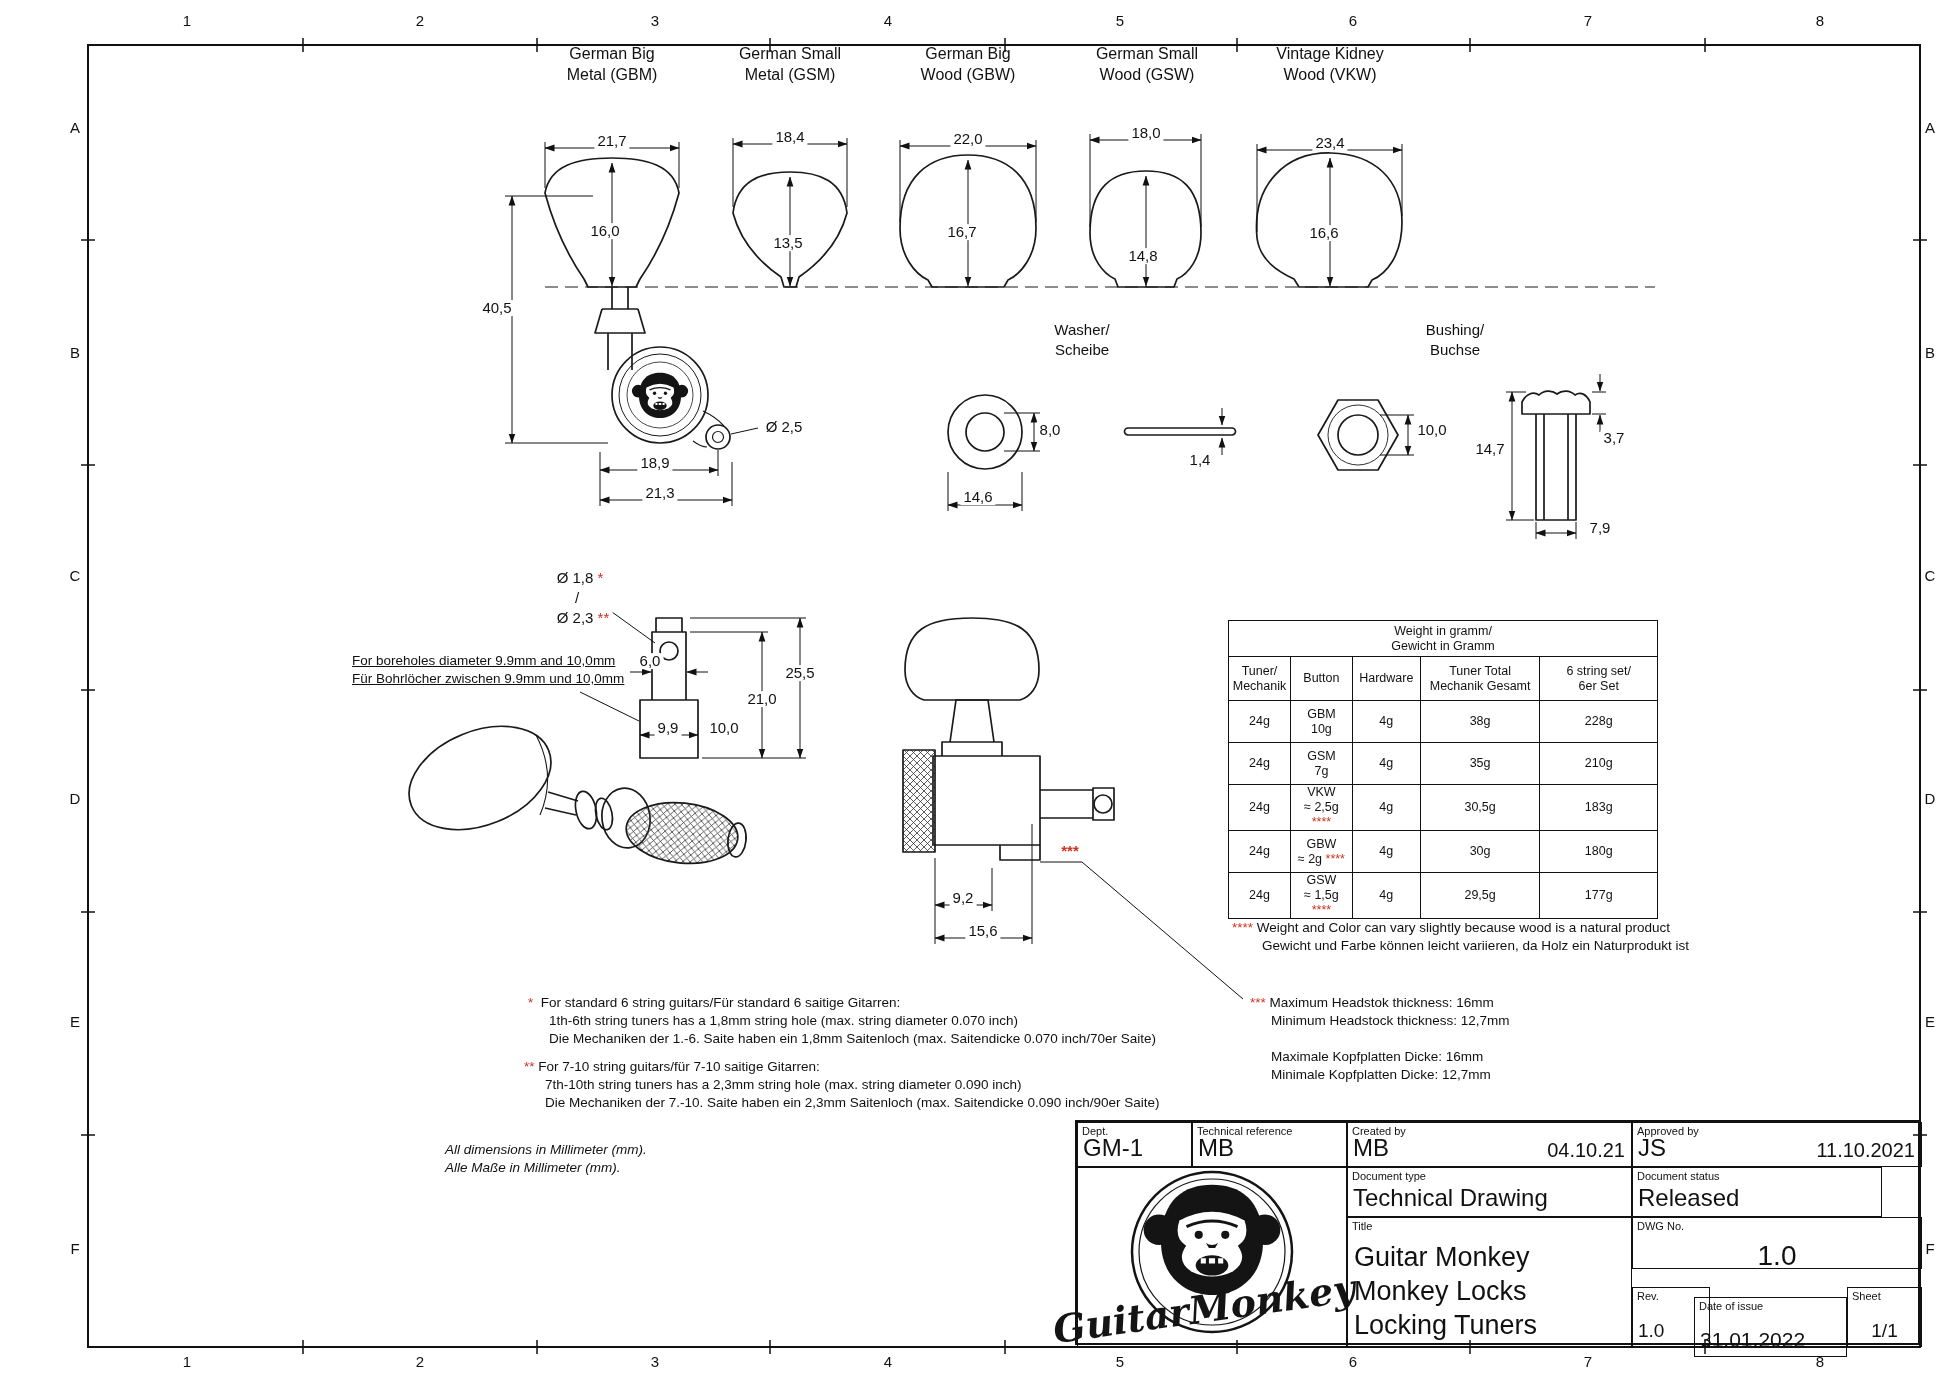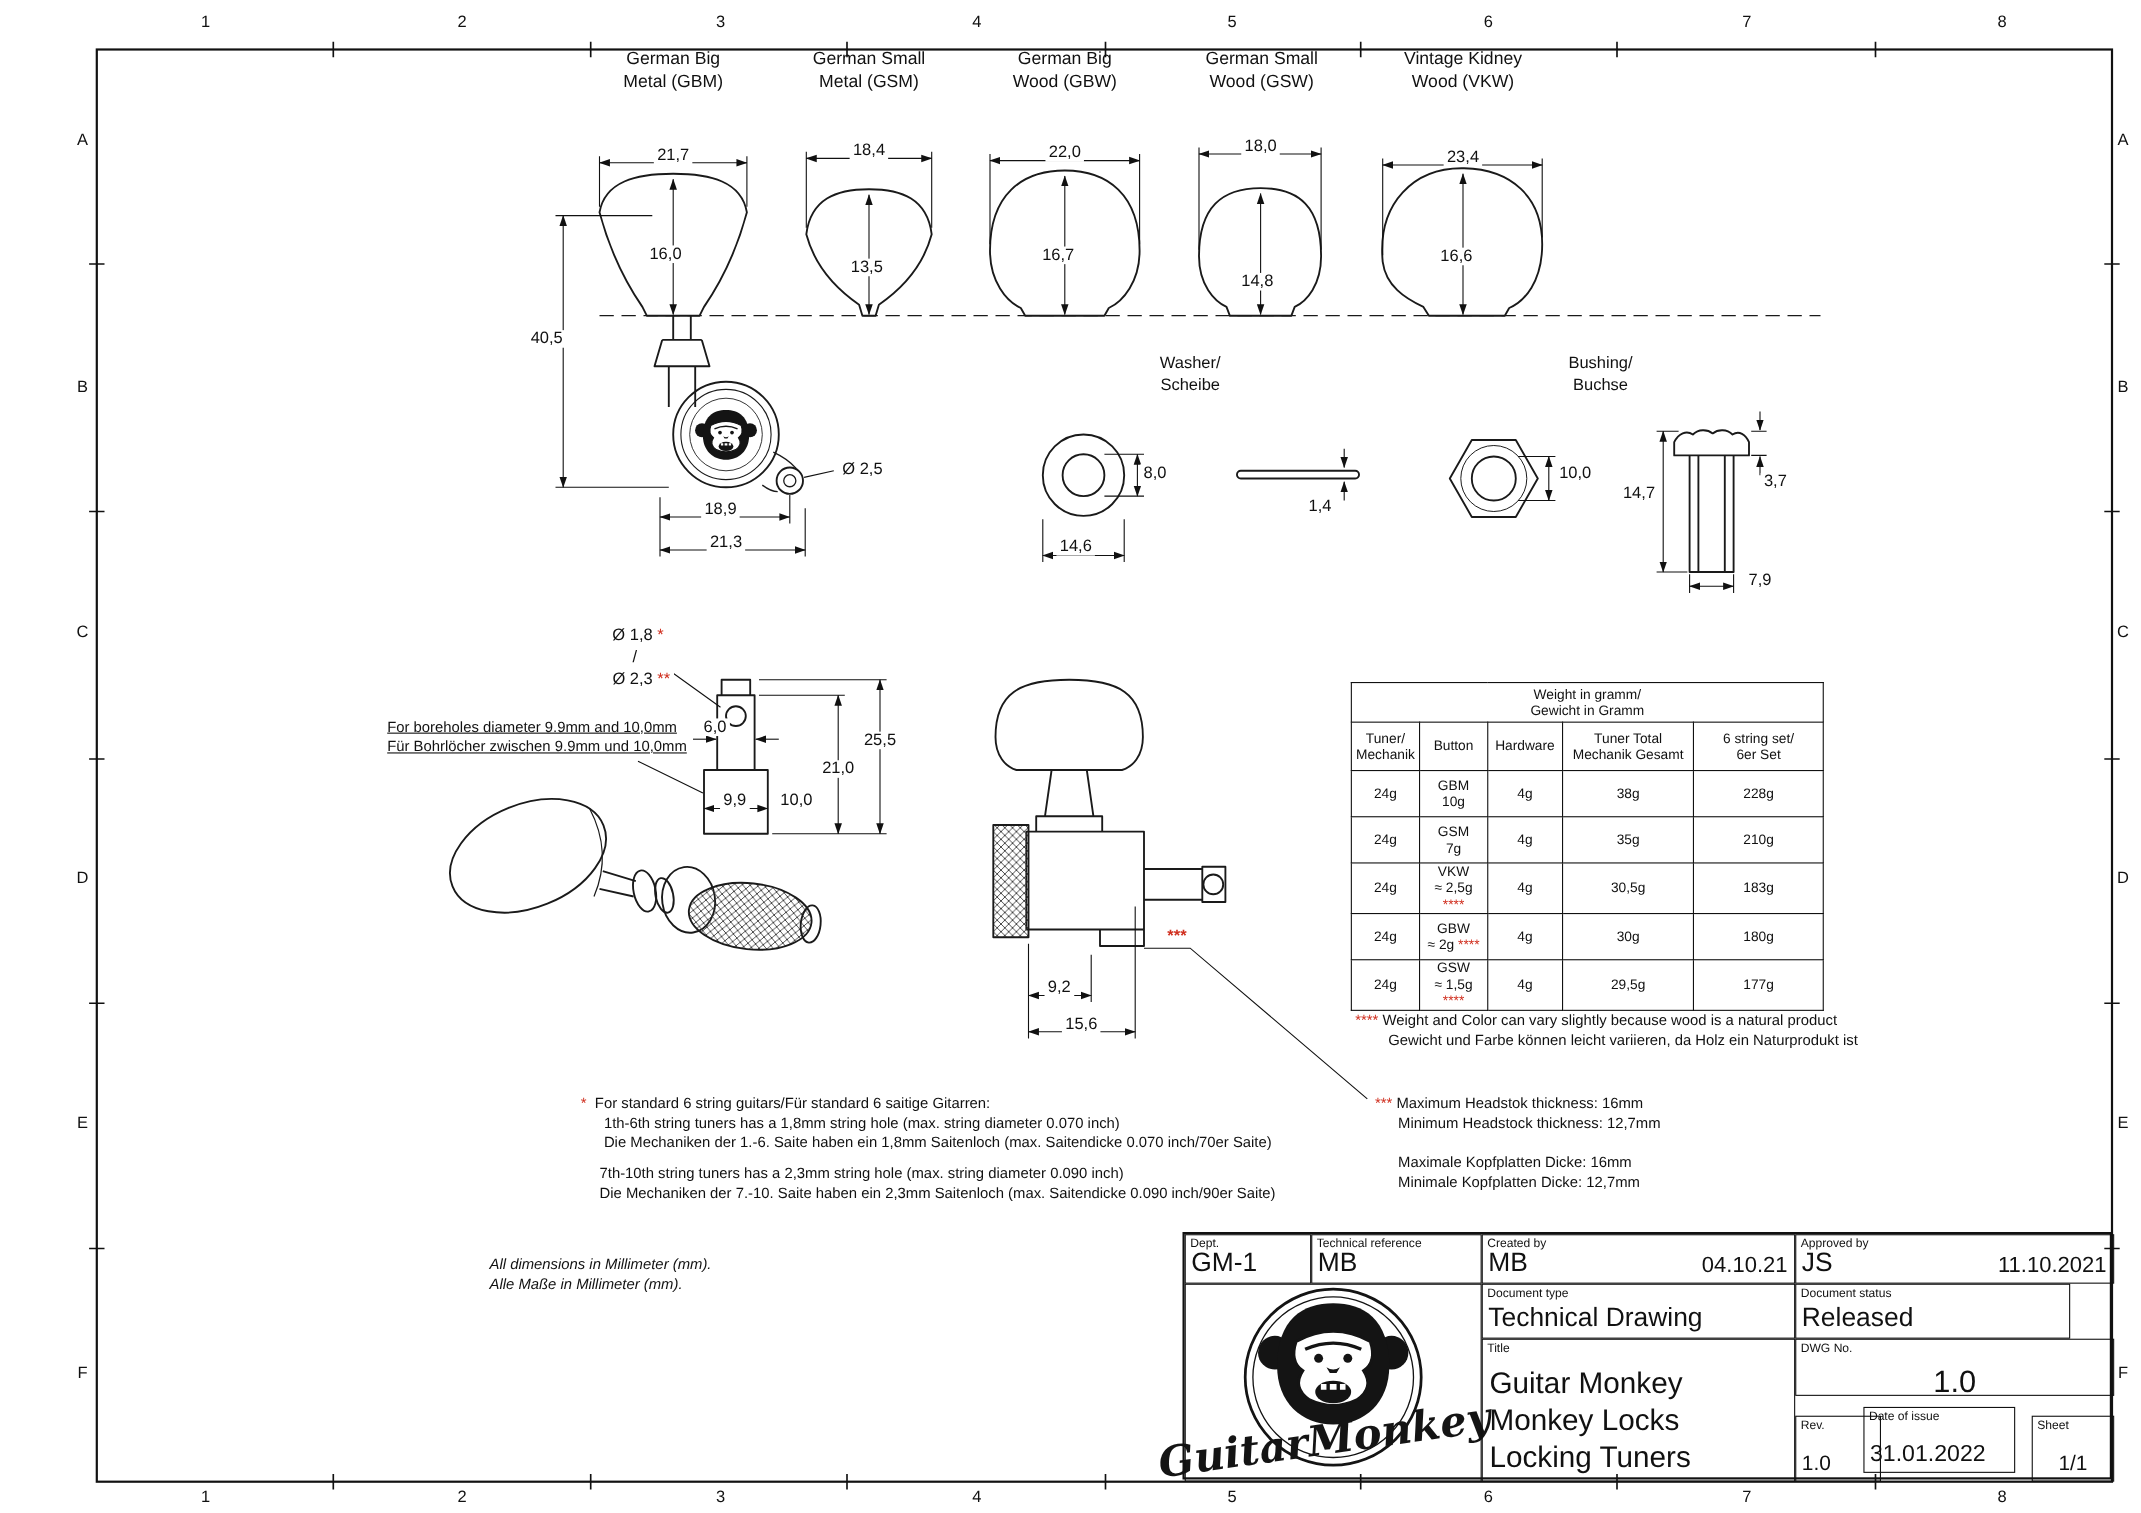--- a/index.html
+++ b/index.html
@@ -373,20 +373,21 @@
     <div style="padding-left:30px">Gewicht und Farbe können leicht variieren, da Holz ein Naturprodukt ist</div>
   </div>
 
   <div class="note" style="left:528px;top:994px">
     <div><span class="red">*</span>&nbsp;&nbsp;<span>For standard 6 string guitars/Für standard 6 saitige Gitarren:</span></div>
     <div class="ind">1th-6th string tuners has a 1,8mm string hole (max. string diameter 0.070 inch)</div>
     <div class="ind">Die Mechaniken der 1.-6. Saite haben ein 1,8mm Saitenloch (max. Saitendicke 0.070 inch/70er Saite)</div>
   </div>
 
   <div class="note" style="left:524px;top:1058px">
+    <div><span class="red">**</span>&nbsp;<span>For 7-10 string guitars/für 7-10 saitige Gitarren:</span></div>
     <div class="ind">7th-10th string tuners has a 2,3mm string hole (max. string diameter 0.090 inch)</div>
     <div class="ind">Die Mechaniken der 7.-10. Saite haben ein 2,3mm Saitenloch (max. Saitendicke 0.090 inch/90er Saite)</div>
   </div>
 
   <div class="note" style="left:1250px;top:994px">
     <div><span class="red">***</span>&nbsp;<span>Maximum Headstok thickness: 16mm</span></div>
     <div class="ind">Minimum Headstock thickness: 12,7mm</div>
     <div class="ind" style="margin-top:18px">Maximale Kopfplatten Dicke: 16mm</div>
     <div class="ind">Minimale Kopfplatten Dicke: 12,7mm</div>
   </div>
@@ -433,21 +434,21 @@
       </div>
     </div>
     <div class="tcell" style="left:555px;top:95px;width:290px;height:52px">
       <span class="tlabel">DWG No.</span>
       <div style="position:absolute;left:0;right:0;top:22px;text-align:center;font-size:28px">1.0</div>
     </div>
     <div class="tcell" style="left:555px;top:165px;width:78px;height:60px">
       <span class="tlabel">Rev.</span>
       <span class="tval" style="font-size:19px">1.0</span>
     </div>
-    <div class="tcell" style="left:617px;top:157px;width:138px;height:60px">
+    <div class="tcell" style="left:617px;top:175px;width:153px;height:60px">
       <span class="tlabel">Date of issue</span>
       <span class="tval" style="font-size:21px">31.01.2022</span>
     </div>
     <div class="tcell" style="left:770px;top:165px;width:75px;height:60px">
       <span class="tlabel">Sheet</span>
       <span class="tval" style="left:0;right:0;text-align:center;font-size:19px">1/1</span>
     </div>
   </div>
 
 </div>

